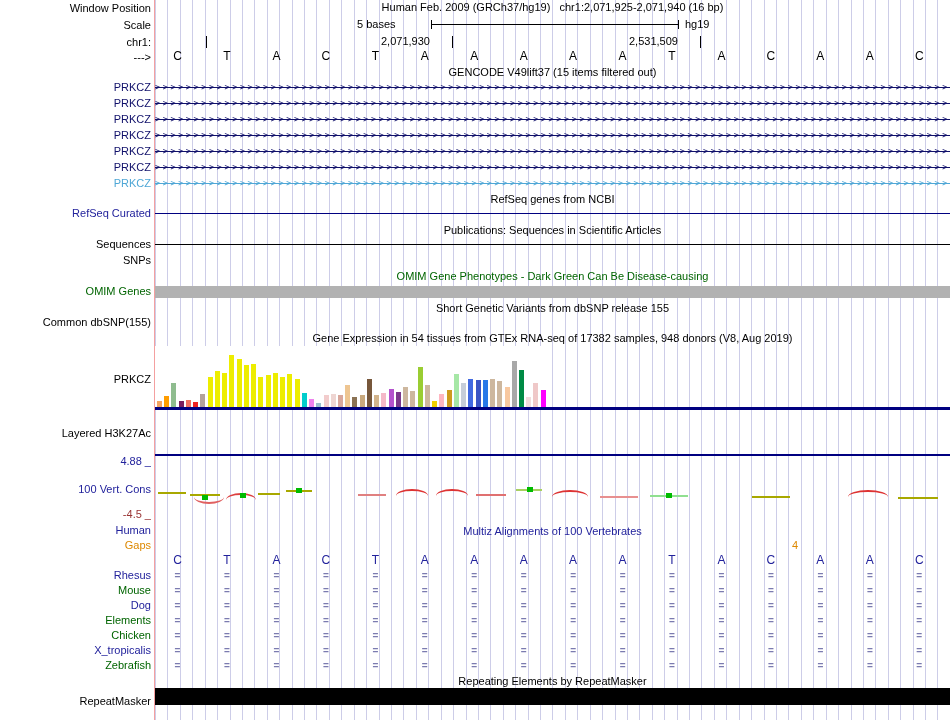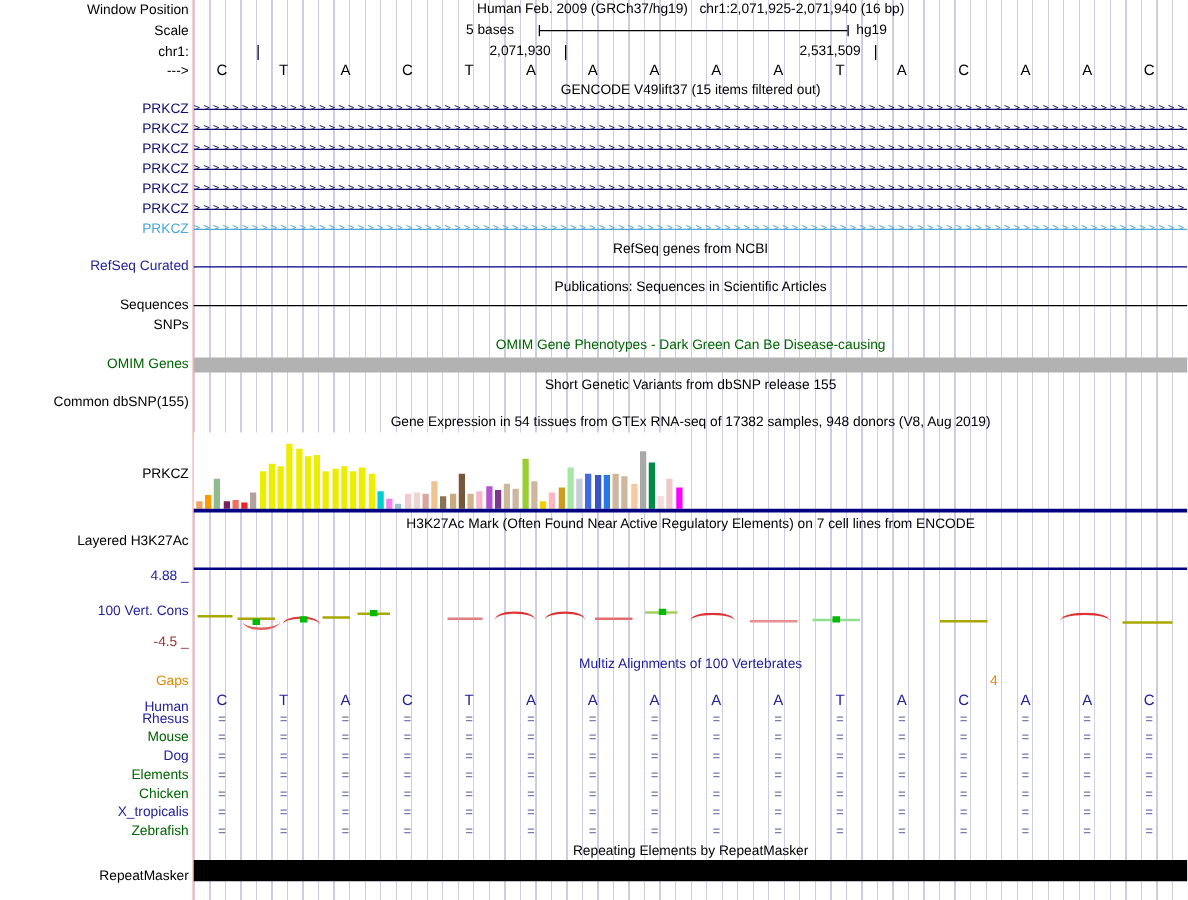--- a/index.html
+++ b/index.html
@@ -6,21 +6,21 @@
   #screen{position:relative;width:950px;height:720px;background:#fff;overflow:hidden;
           font-family:"Liberation Sans","DejaVu Sans",sans-serif;font-size:11px;color:#000;}
   .gridlines{position:absolute;left:155px;top:0;width:795px;height:720px;
     background:repeating-linear-gradient(to right,#CDCDE8 0px,#CDCDE8 1px,transparent 1px,transparent 12.42px);}
   .leftedge{position:absolute;left:154px;top:0;width:1px;height:720px;background:#F4A0A0;}
   .llabel{position:absolute;left:0;width:151px;height:13px;line-height:13px;text-align:right;white-space:nowrap;}
   .title{position:absolute;left:155px;width:795px;height:13px;line-height:13px;text-align:center;white-space:pre;}
   .navy{color:#22229C;} .green{color:#006400;} .orange{color:#DD8800;} .dred{color:#993333;}
   .hline{position:absolute;left:155px;width:795px;}
   .tick{position:absolute;width:1px;height:12px;background:#000;}
-  .coord{position:absolute;width:70px;height:13px;line-height:13px;text-align:center;white-space:nowrap;}
+  .coord{position:absolute;width:70px;height:13px;line-height:13px;text-align:left;white-space:nowrap;}
   .scalebar{position:absolute;left:431px;top:20px;width:246px;height:9px;
             border-left:1px solid #000;border-right:1px solid #000;}
   .scalebar::after{content:'';position:absolute;left:0;right:0;top:4px;height:1px;background:#000;}
   .seqbase{position:absolute;width:20px;height:13px;line-height:13px;text-align:center;font-size:12px;}
   .generow{position:absolute;left:155px;width:795px;height:11px;overflow:hidden;}
   .geneline{position:absolute;left:0;top:5px;width:100%;height:1px;}
   .genearrows{position:absolute;left:0;top:0;width:110%;height:11px;line-height:11px;
               font-family:"DejaVu Sans Mono","Liberation Mono",monospace;font-size:8.5px;letter-spacing:2.6px;}
   .alignmark{position:absolute;width:20px;height:13px;line-height:13px;text-align:center;
              font-size:10px;color:#7B7BB0;font-weight:bold;}
@@ -49,36 +49,35 @@
   <div class="tick" style="left:452px;top:36px"></div>
   <div class="coord" style="left:629px;top:35px">2,531,509</div>
   <div class="tick" style="left:700px;top:36px"></div>
 
   <div class="title" style="top:66px">GENCODE V49lift37 (15 items filtered out)</div>
   <div class="title" style="top:193px">RefSeq genes from NCBI</div>
   <div class="title green" style="top:270px">OMIM Gene Phenotypes - Dark Green Can Be Disease-causing</div>
   <div class="title" style="top:224px">Publications: Sequences in Scientific Articles</div>
   <div class="title" style="top:302px">Short Genetic Variants from dbSNP release 155</div>
   <div class="title" style="top:332px">Gene Expression in 54 tissues from GTEx RNA-seq of 17382 samples, 948 donors (V8, Aug 2019)</div>
-  <div class="title" style="top:413px">H3K27Ac Mark (Often Found Near Active Regulatory Elements) on 7 cell lines from ENCODE</div>
   <div class="title navy" style="top:525px">Multiz Alignments of 100 Vertebrates</div>
   <div class="title" style="top:675px">Repeating Elements by RepeatMasker</div>
 
   <div class="llabel navy" style="top:207px">RefSeq Curated</div>
   <div class="llabel" style="top:238px">Sequences</div>
   <div class="llabel" style="top:254px">SNPs</div>
   <div class="llabel green" style="top:285px">OMIM Genes</div>
   <div class="llabel" style="top:316px">Common dbSNP(155)</div>
   <div class="llabel" style="top:373px">PRKCZ</div>
   <div class="llabel" style="top:427px">Layered H3K27Ac</div>
   <div class="llabel navy" style="top:455px">4.88 _</div>
   <div class="llabel navy" style="top:483px">100 Vert. Cons</div>
   <div class="llabel dred" style="top:508px">-4.5 _</div>
   <div class="llabel orange" style="top:539px">Gaps</div>
-  <div class="llabel navy" style="top:560px">Human</div>
+  <div class="llabel navy" style="top:524px">Human</div>
   <div class="llabel" style="top:695px">RepeatMasker</div>
 
   <div class="hline" style="top:213px;height:1px;background:#000080"></div>
   <div class="hline" style="top:244px;height:1px;background:#000000"></div>
   <div class="hline" style="top:286px;height:12px;background:#B2B2B2"></div>
   <div class="gtexbox" id="gtex-chart">
       <div class="gbar" style="left: 2px; height: 6px; background: rgb(244, 164, 96);"></div>
       <div class="gbar" style="left: 9.24px; height: 11px; background: rgb(255, 157, 0);"></div>
       <div class="gbar" style="left: 16.48px; height: 24px; background: rgb(143, 188, 143);"></div>
       <div class="gbar" style="left: 23.72px; height: 6px; background: rgb(123, 30, 94);"></div>

